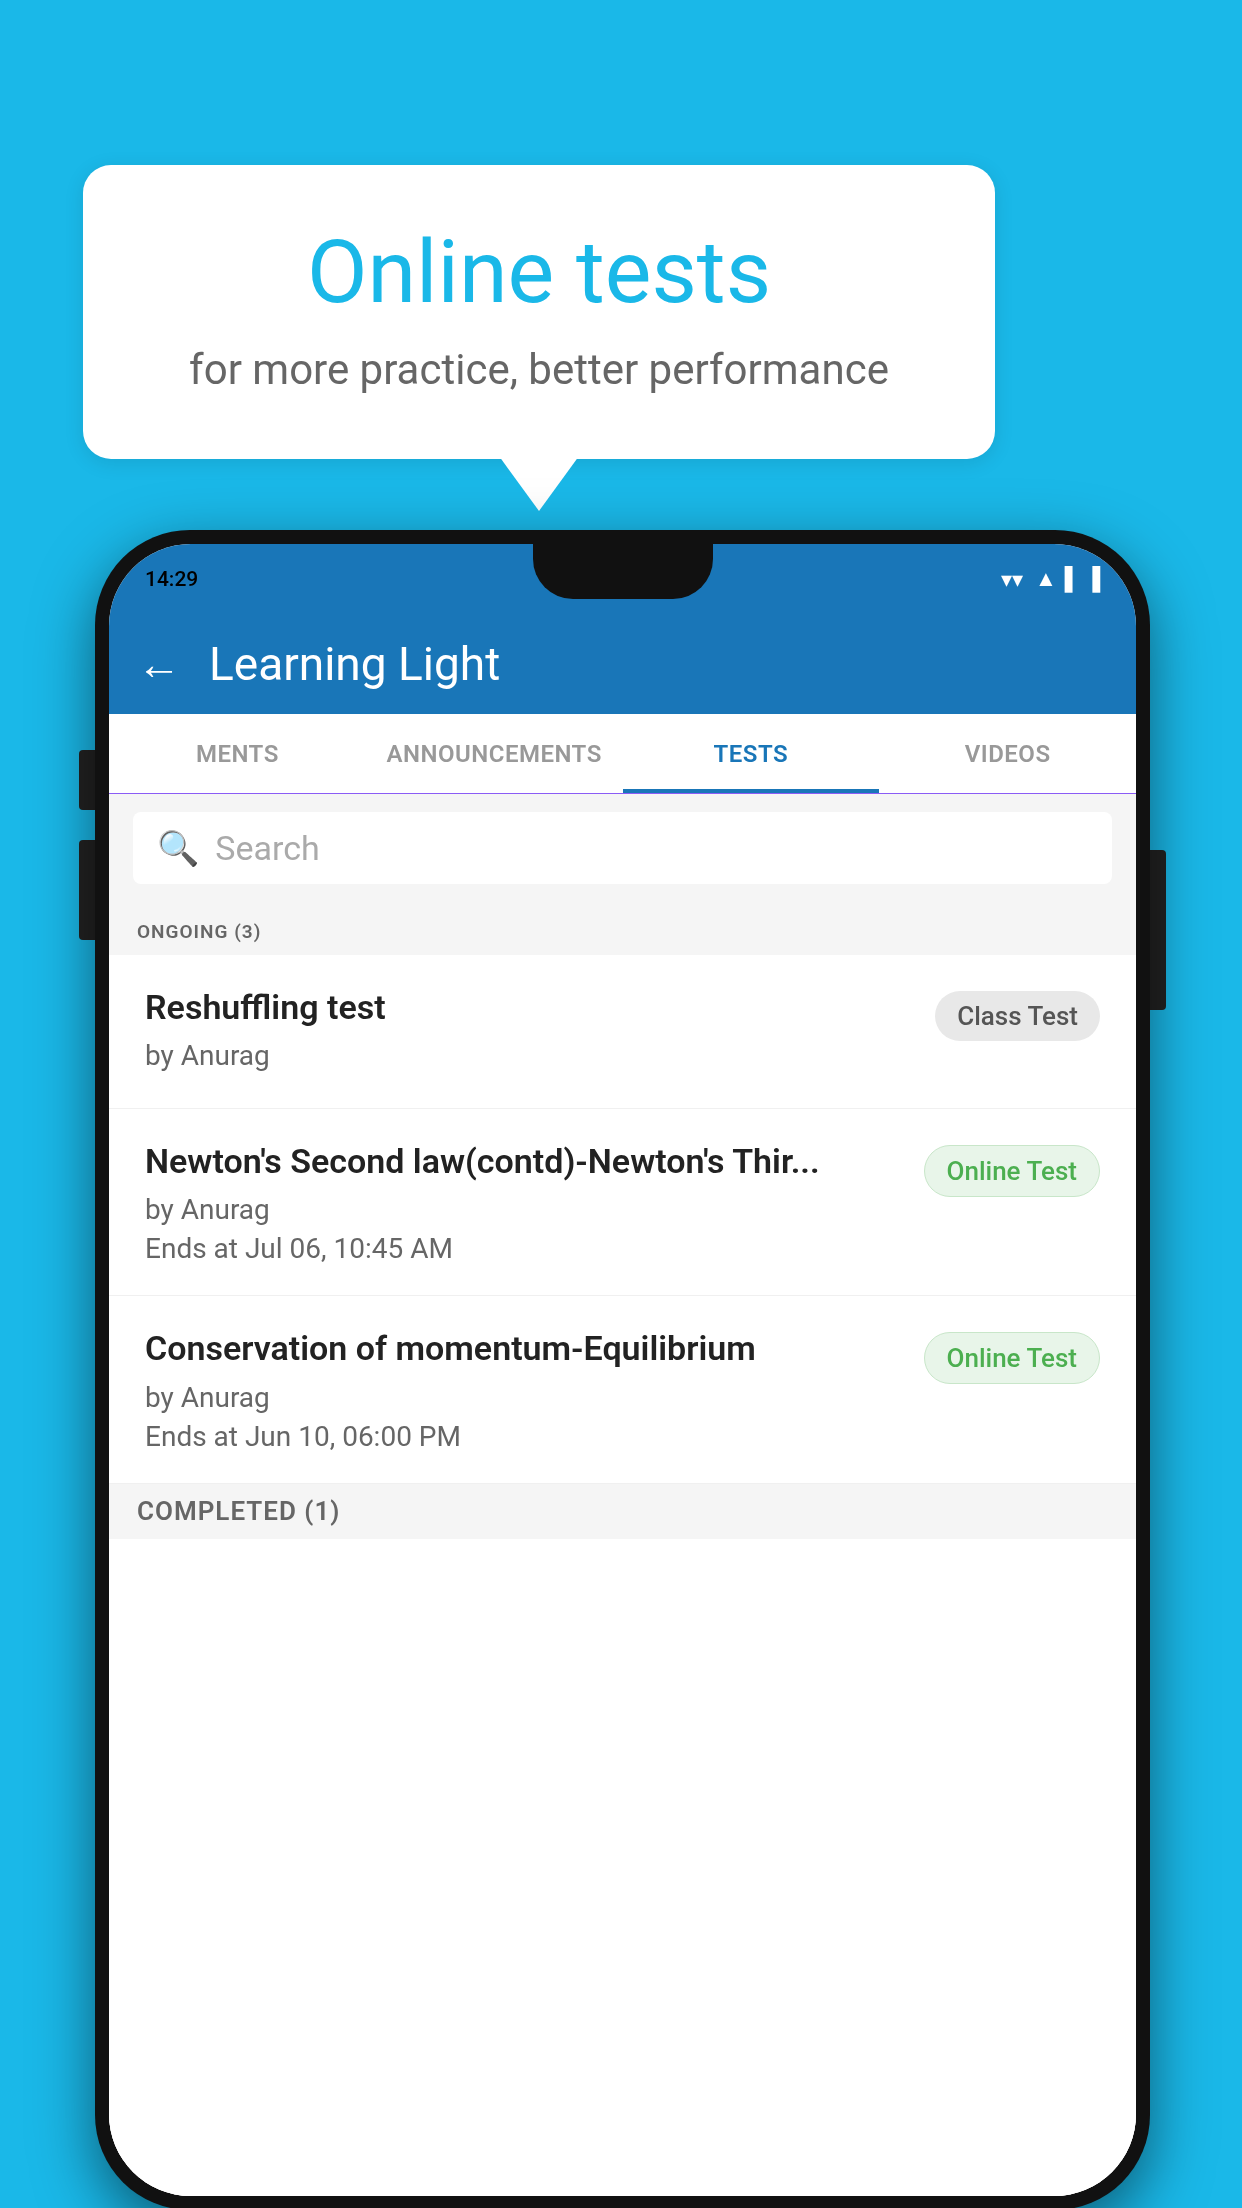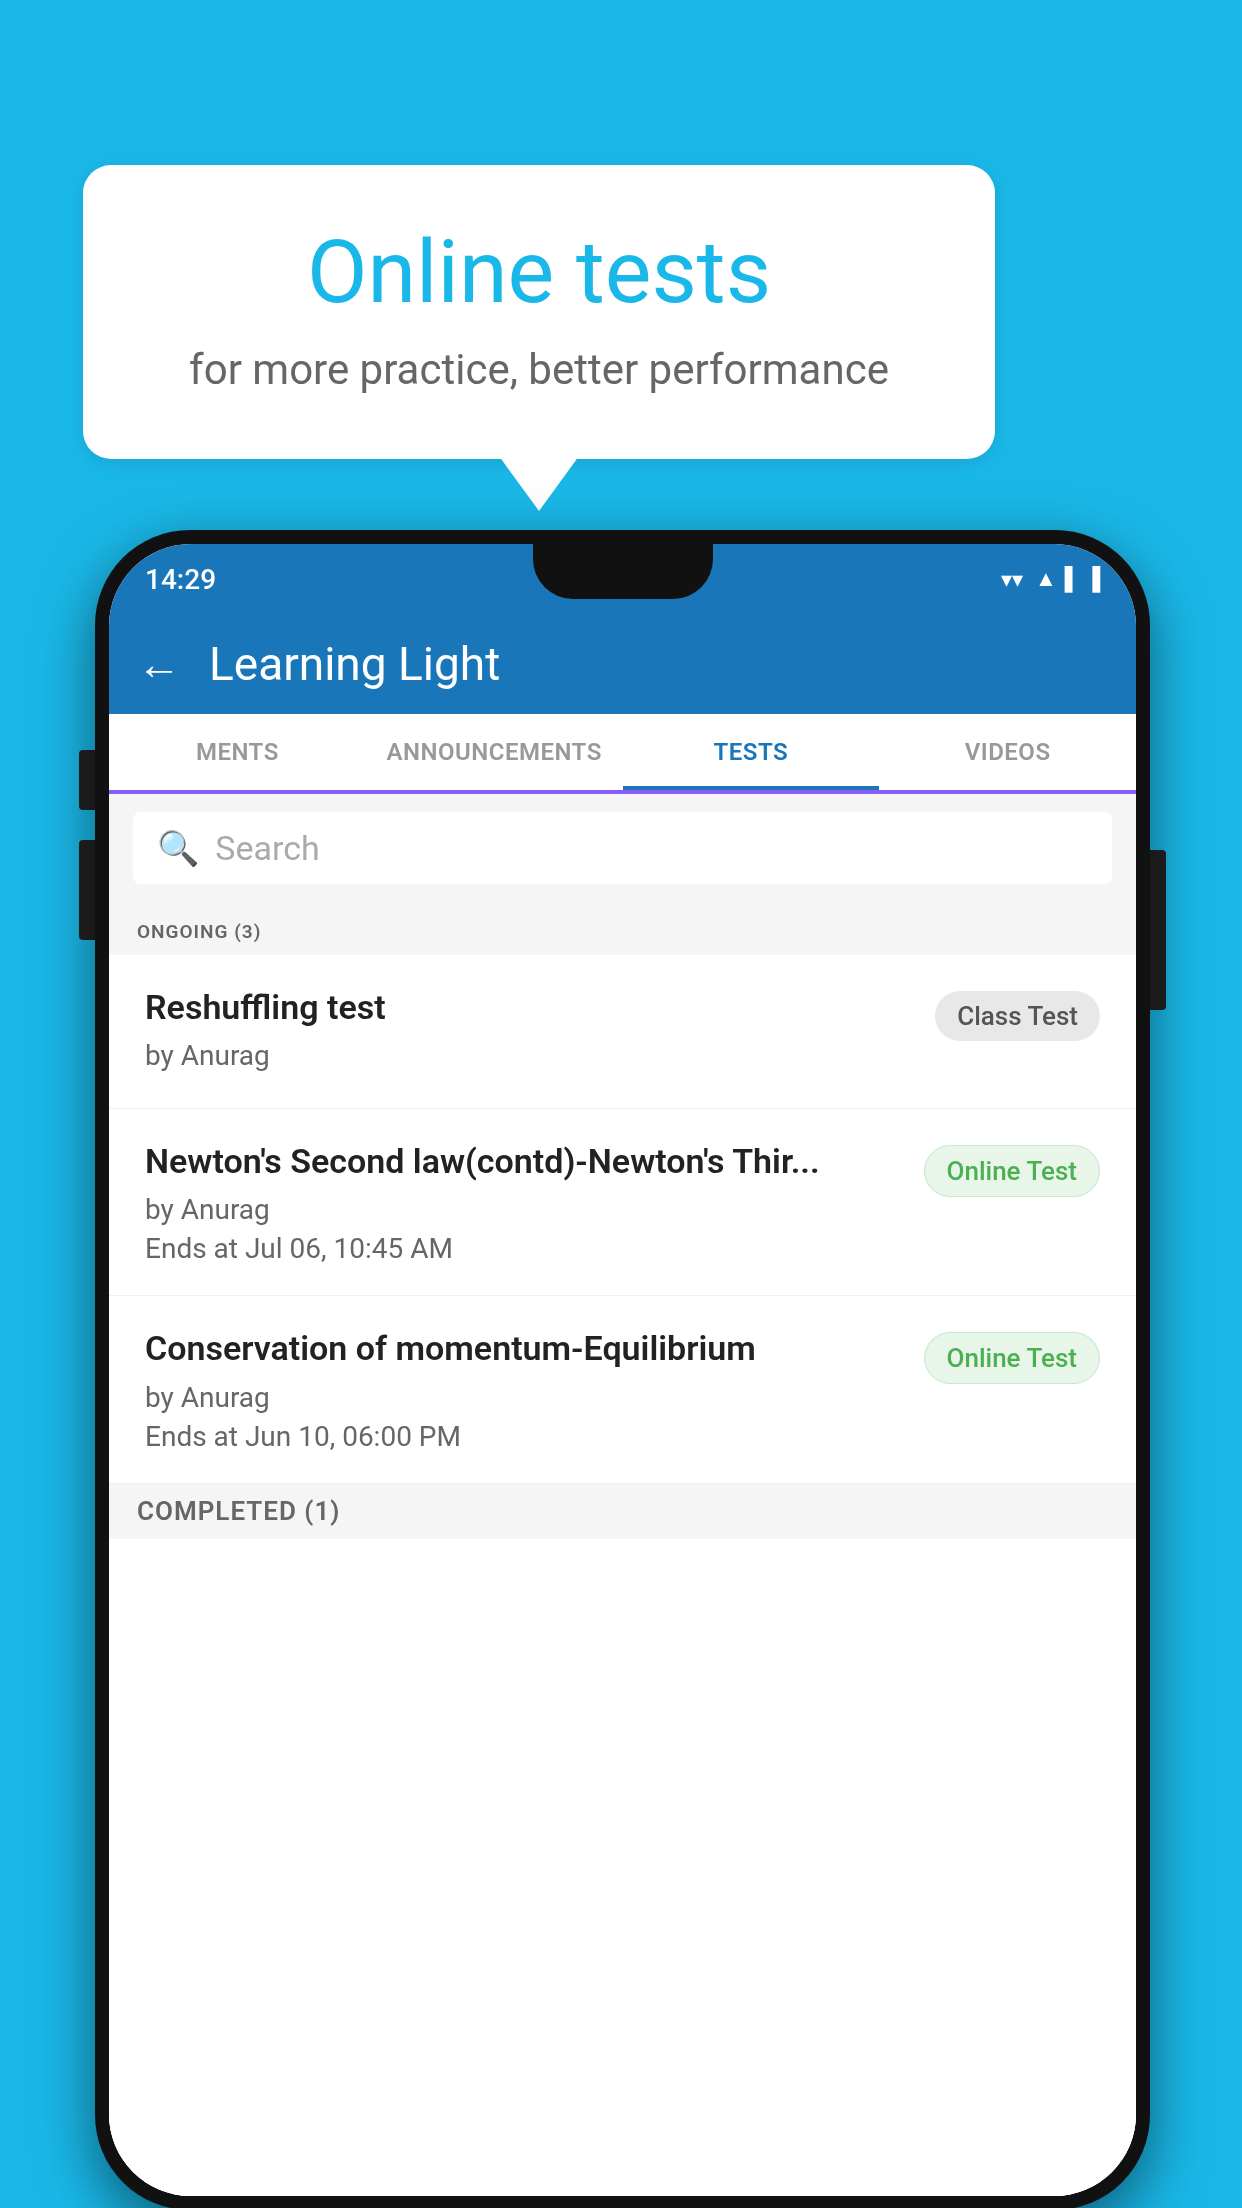--- a/index.html
+++ b/index.html
@@ -97,22 +97,22 @@
       top: 0;
       left: 50%;
       transform: translateX(-50%);
       width: 180px;
       height: 55px;
       background: #111;
       border-radius: 0 0 40px 40px;
     }
 
     .status-time {
-      font-size: 28px;
-      color: #ffffff;
+      font-size: 21px;
+      color: #000000;
       font-weight: 500;
     }
 
     .status-icons {
       display: flex;
       align-items: center;
       gap: 12px;
     }
 
     .status-icon {
@@ -141,21 +141,21 @@
       font-size: 46px;
       font-weight: 400;
     }
 
     
     .tabs-bar {
       height: 80px;
       background: white;
       display: flex;
       align-items: stretch;
-      border-bottom: 4px solid #8b5cf6;
+      border-bottom: 1px solid #8b5cf6;
       overflow: hidden;
     }
 
     .tab-item {
       flex: 1;
       display: flex;
       align-items: center;
       justify-content: center;
       font-size: 24px;
       font-weight: 600;

